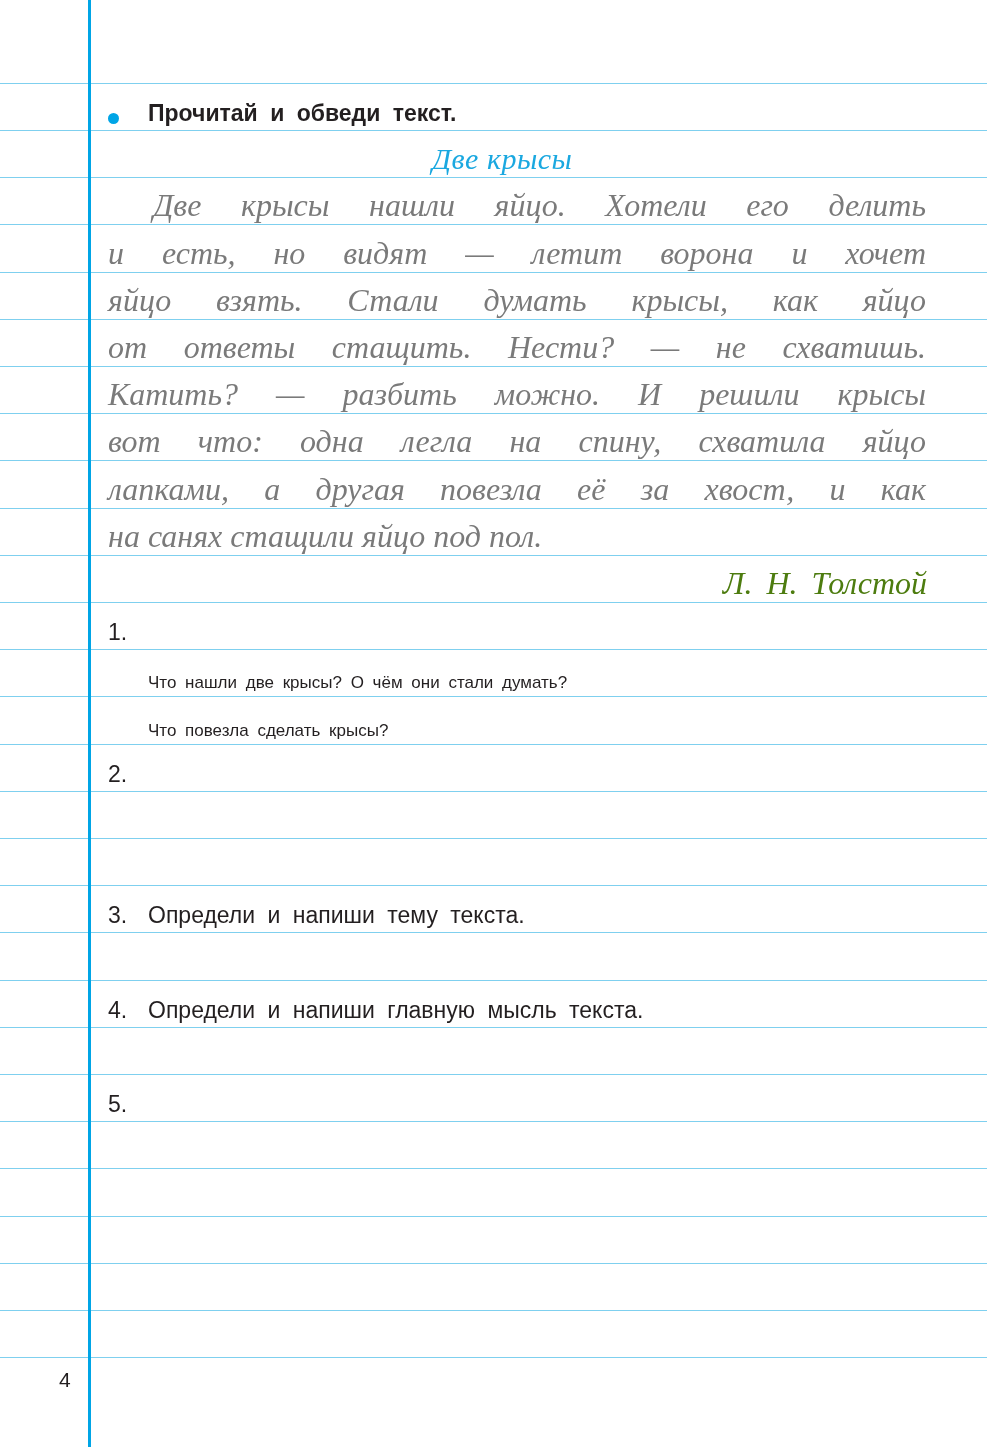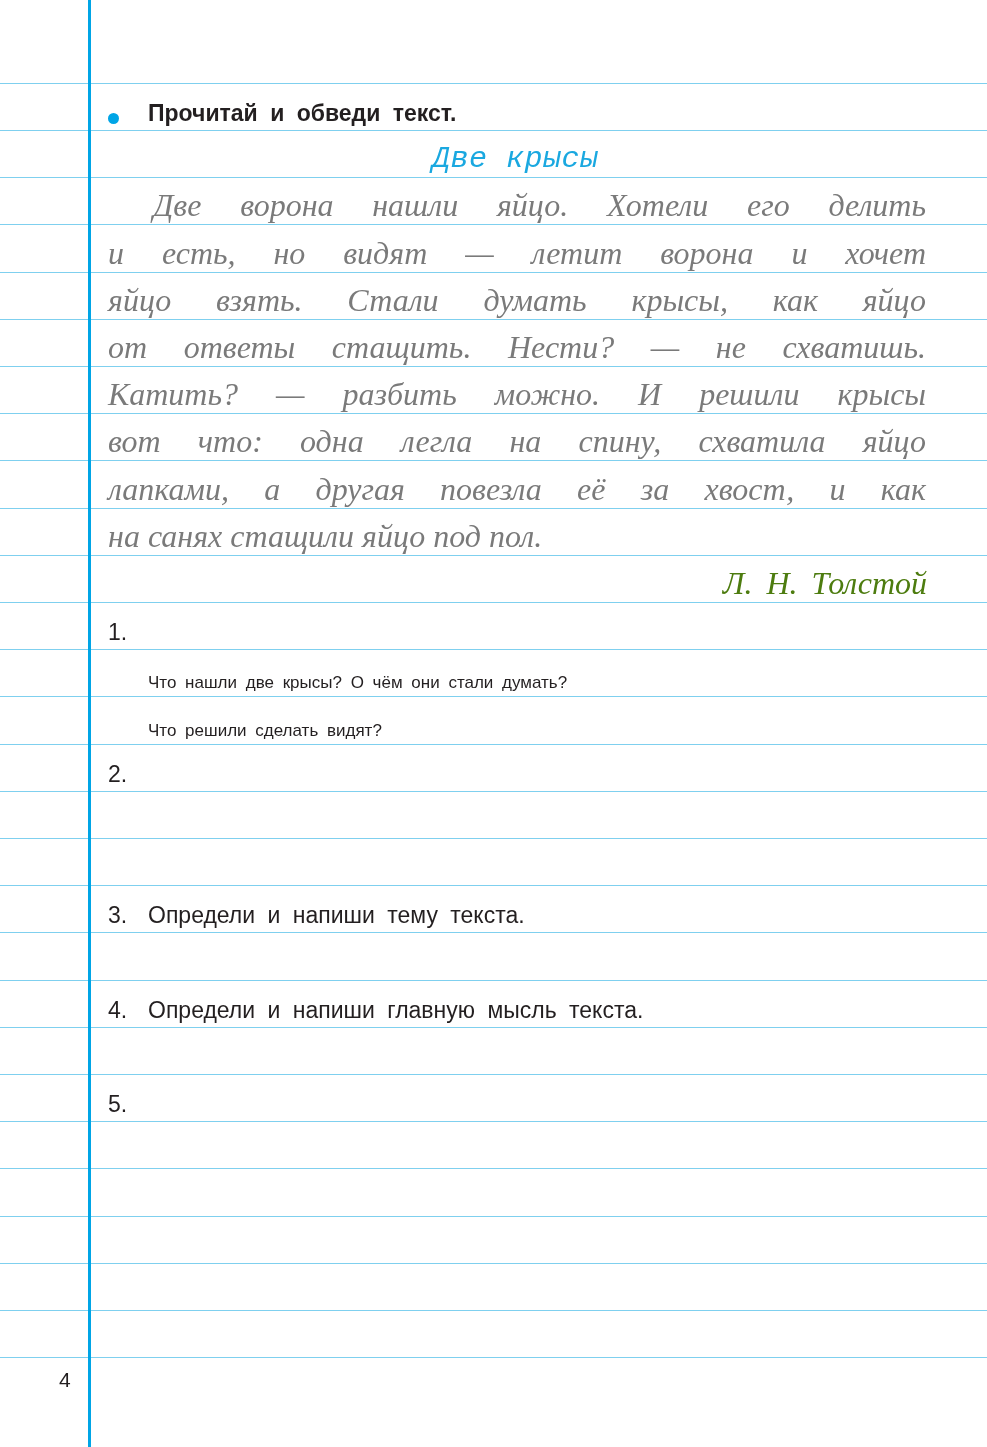--- a/index.html
+++ b/index.html
@@ -51,21 +51,21 @@
       background: #00a5e6;
     }
     .instr {
       font-size: 23px;
       word-spacing: 6px;
       left: 148px;
       bottom: 5px !important;
       font-weight: bold;
     }
     .title {
-      font-family: Liberation Mono, monospace;
+      font-family: Liberation Serif, serif;
       font-style: italic;
       font-size: 30px;
       color: #1aa8e0;
       left: 432px;
       bottom: 3px !important;
       letter-spacing: 0.5px;
     }
     .cursive {
       font-family: "Liberation Serif", serif;
       font-style: italic;
@@ -158,21 +158,21 @@
   <span class="bullet" style="top:23px"></span>
   <span class="inner instr">Прочитай и обведи текст.</span>
 </div>
 
 <div class="row" style="top:137px">
   <span class="inner title">Две крысы</span>
 </div>
 
 <div>
   <div class="row" style="top:184px">
-    <span class="inner cursive indent">Две ворона нашли яйцо. Хотели его делить</span>
+    <span class="inner cursive indent">Две крысы нашли яйцо. Хотели его делить</span>
   </div>
   <div class="row" style="top:232px">
     <span class="inner cursive">и есть, но видят — летит ворона и хочет</span>
   </div>
   <div class="row" style="top:279px">
     <span class="inner cursive">яйцо взять. Стали думать крысы, как яйцо</span>
   </div>
   <div class="row" style="top:326px">
     <span class="inner cursive">от ответы стащить. Нести? — не схватишь.</span>
   </div>
@@ -194,21 +194,21 @@
 </div>
 
 <div>
   <div class="row" style="top:609px">
     <span class="inner qnum">1.</span>
   </div>
   <div class="row" style="top:656px">
     <span class="inner subq">Что нашли две крысы? О чём они стали думать?</span>
   </div>
   <div class="row" style="top:704px">
-    <span class="inner subq">Что решили сделать видят?</span>
+    <span class="inner subq">Что повезла сделать крысы?</span>
   </div>
   <div class="row" style="top:751px">
     <span class="inner qnum">2.</span>
   </div>
   <div class="row" style="top:892px">
     <span class="inner qnum">3.</span>
     <span class="inner qtext">Определи и напиши тему текста.</span>
   </div>
   <div class="row" style="top:987px">
     <span class="inner qnum">4.</span>

